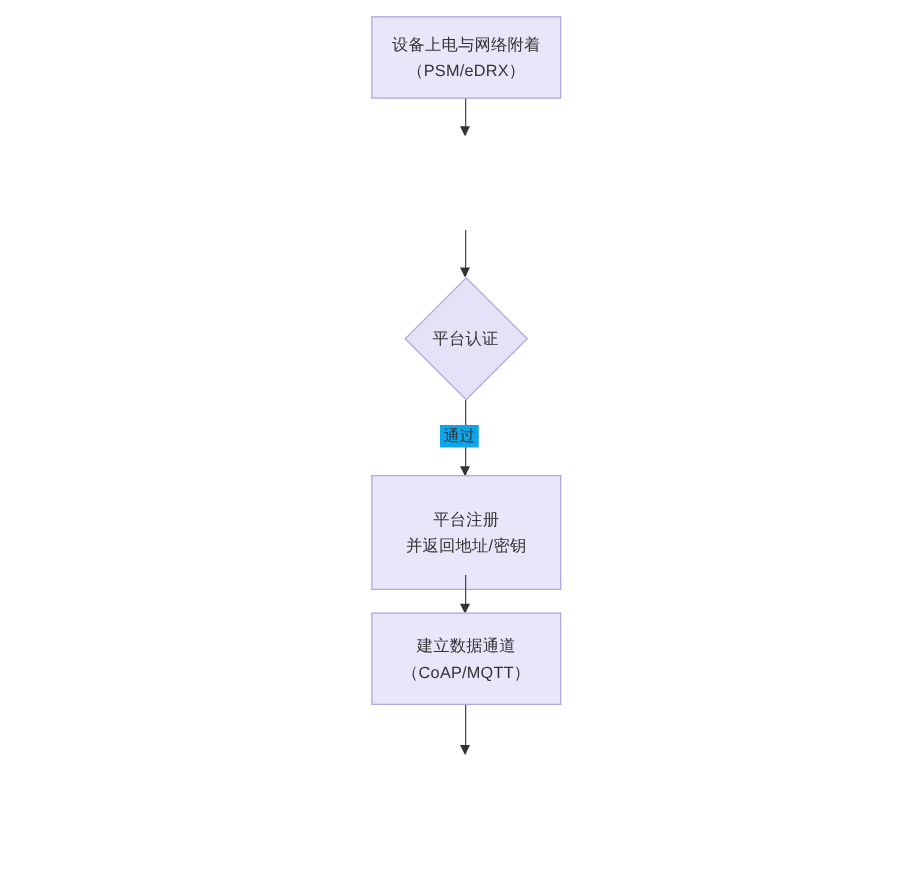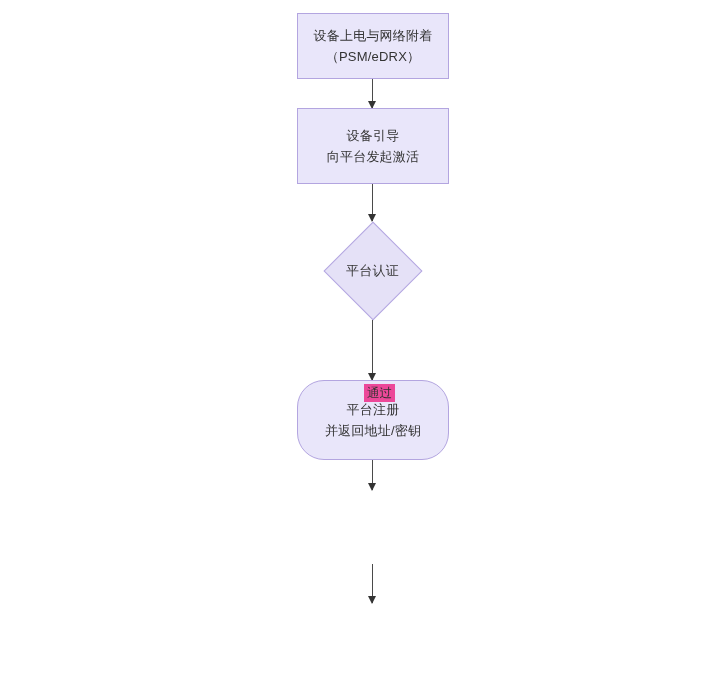--- a/index.html
+++ b/index.html
@@ -43,21 +43,21 @@
   }
 
   
   .node.process {
     left: 297px;
     width: 152px;
   }
 
   #node-power     { top: 13px;  height: 66px; }
   #node-bootstrap { top: 108px; height: 76px; }
-  #node-register  { top: 380px; height: 80px; border-radius: 27px; }
+  #node-register  { top: 380px; height: 92px; }
   #node-channel   { top: 490px; height: 74px; }
   #node-data      { top: 603px; height: 66px; }
 
   
   .node.decision {
     left: 323px;
     top: 221px;
     width: 99px;
     height: 99px;
     background: transparent;
@@ -102,50 +102,45 @@
 
   #conn-1 { top: 79px;  height: 29px; }
   #conn-2 { top: 184px; height: 37px; }
   #conn-3 { top: 320px; height: 60px; }
   #conn-4 { top: 460px; height: 30px; }
   #conn-5 { top: 564px; height: 39px; }
 
   
   .edge-label {
     position: absolute;
-    left: 364px;
+    left: 352px;
     top: 340px;
     padding: 1px 3px;
-    background: #ec4899;
+    background: #0ea5e9;
     font-size: 12.5px;
     line-height: 16px;
     color: #333333;
     white-space: nowrap;
     z-index: 3;
-    margin-top: 44px;
   }
 </style>
 </head>
 <body>
 
 <div id="flow-canvas">
 
   <div class="node process" id="node-power">
     <span class="node-label">设备上电与网络附着
 （PSM/eDRX）</span>
   </div>
 
   <div class="connector" id="conn-1">
     <span class="arrowhead"></span>
   </div>
 
-  <div class="node process" id="node-bootstrap">
-    <span class="node-label">设备引导
-向平台发起激活</span>
-  </div>
 
   <div class="connector" id="conn-2">
     <span class="arrowhead"></span>
   </div>
 
   <div class="node decision" id="node-auth">
     <span class="diamond-shape"></span>
     <span class="node-label">平台认证</span>
   </div>
 
@@ -157,19 +152,23 @@
 
   <div class="node process" id="node-register">
     <span class="node-label">平台注册
 并返回地址/密钥</span>
   </div>
 
   <div class="connector" id="conn-4">
     <span class="arrowhead"></span>
   </div>
 
+  <div class="node process" id="node-channel">
+    <span class="node-label">建立数据通道
+（CoAP/MQTT）</span>
+  </div>
 
   <div class="connector" id="conn-5">
     <span class="arrowhead"></span>
   </div>
 
 
 </div>
 
 </body></html>

